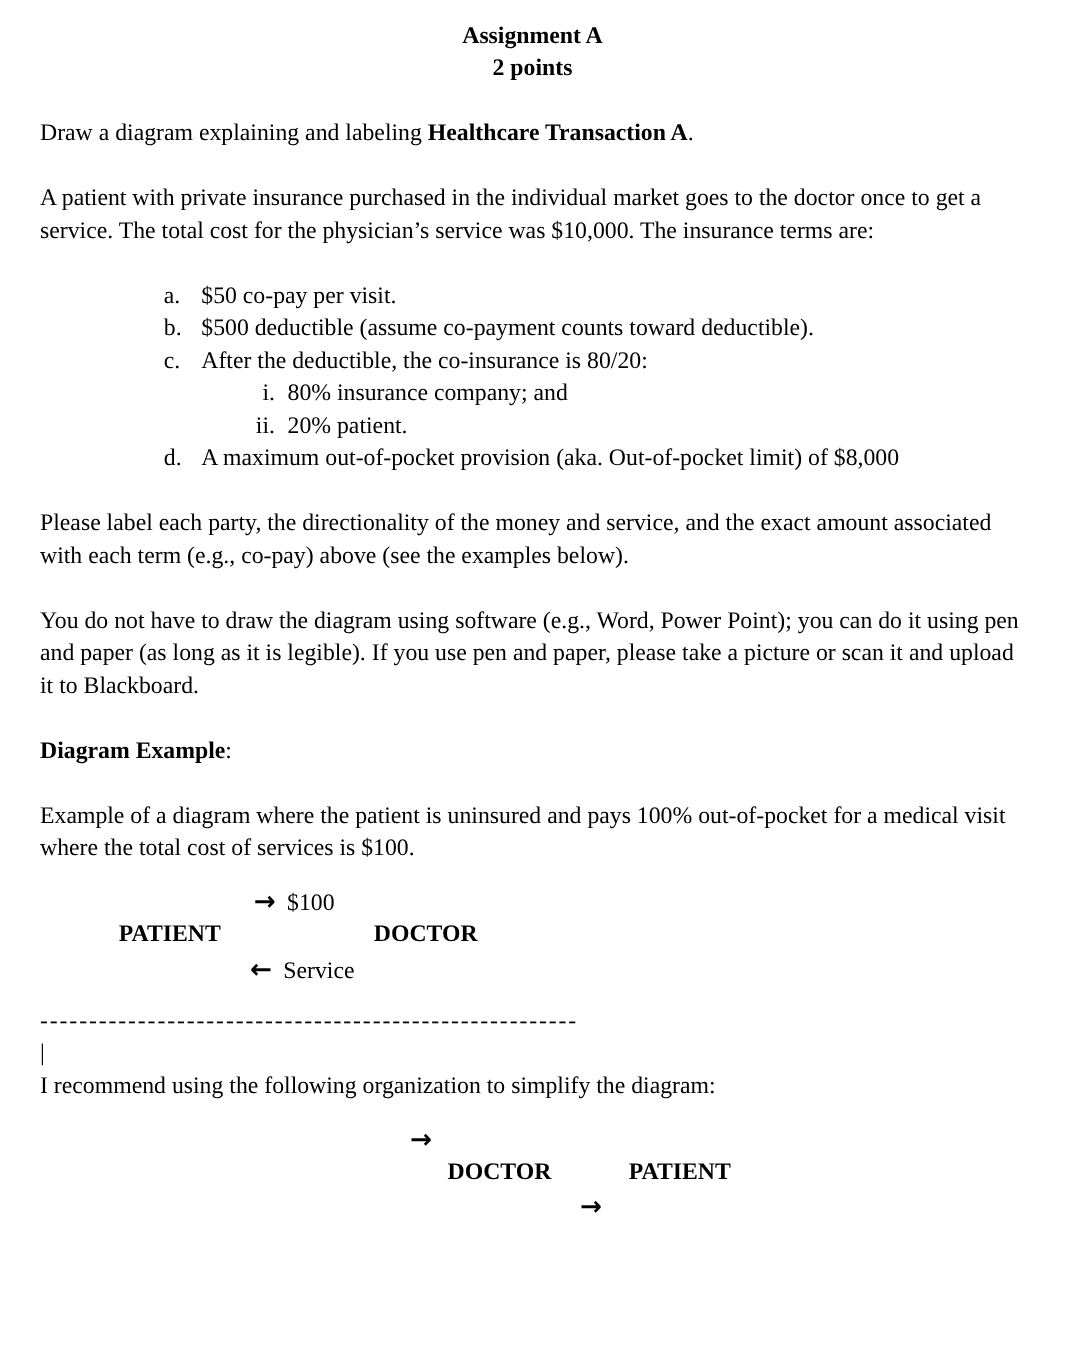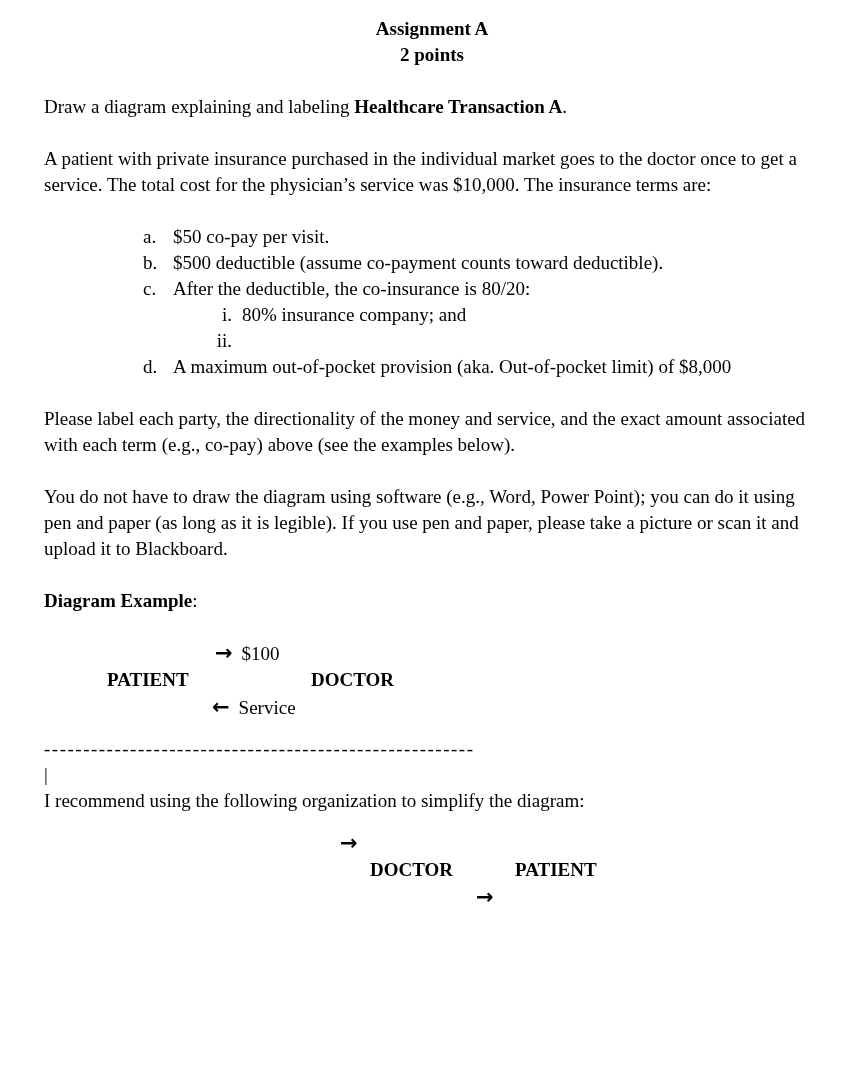--- a/index.html
+++ b/index.html
@@ -5,21 +5,21 @@
   * { box-sizing: border-box; }
   html, body { margin: 0; padding: 0; background: #ffffff; }
   .page {
     width: 856px;
     min-height: 1078px;
     background: #ffffff;
     color: #000000;
     font-family: "Liberation Serif", serif;
     font-size: 19px;
     line-height: 26px;
-    padding: 16px 36px 8px 44px;
+    padding: 16px 36px 8px 32px;
     position: relative;
   }
   .title-block { text-align: center; font-weight: bold; margin: 0 0 26px 0; }
   .para { margin: 0 0 26px 0; }
   .tight { margin: 0; }
   .bold { font-weight: bold; }
   .ul { }
 
   .list { margin: 0 0 26px 0; }
   .li { display: flex; }
@@ -83,33 +83,35 @@
     <div class="li lvl1">
       <span class="m1">c.</span>
         <span class="litext">After the deductible, the co-insurance is 80/20:</span>
     </div>
     <div class="li lvl2">
       <span class="m2">i.</span>
         <span class="litext">80% insurance company; and</span>
     </div>
     <div class="li lvl2">
       <span class="m2">ii.</span>
+        <span class="litext">20% patient.</span>
     </div>
     <div class="li lvl1">
       <span class="m1">d.</span>
         <span class="litext">A maximum out-of-pocket provision (aka. Out-of-pocket limit) of $8,000</span>
     </div>
   </div>
 
   <p class="para"><span class="ul">Please label each party, the directionality of the money and service, and the exact amount associated with each term (e.g., co-pay) above</span><span> (see the examples below).</span></p>
 
   <p class="para"><span class="ul">You do not have to draw the diagram using software (e.g., Word, Power Point)</span><span>; you can do it using pen and paper (as long as it is legible). If you use pen and paper, please take a picture or scan it and upload it to Blackboard.</span></p>
 
   <p class="para"><span class="bold">Diagram Example</span><span>:</span></p>
 
+  <p class="para tight">Example of a diagram where the patient is uninsured and pays 100% out-of-pocket for a medical visit where the total cost of services is $100.</p>
 
   <div class="diagram1">
     <span class="money"><span class="arrow">→</span><span class="lbl">$100</span></span>
     <span class="patient party">PATIENT</span>
     <span class="doctor party">DOCTOR</span>
     <span class="service"><span class="arrow">←</span><span class="lbl">Service</span></span>
   </div>
 
   <p class="separator">-------------------------------------------------------</p>
 

